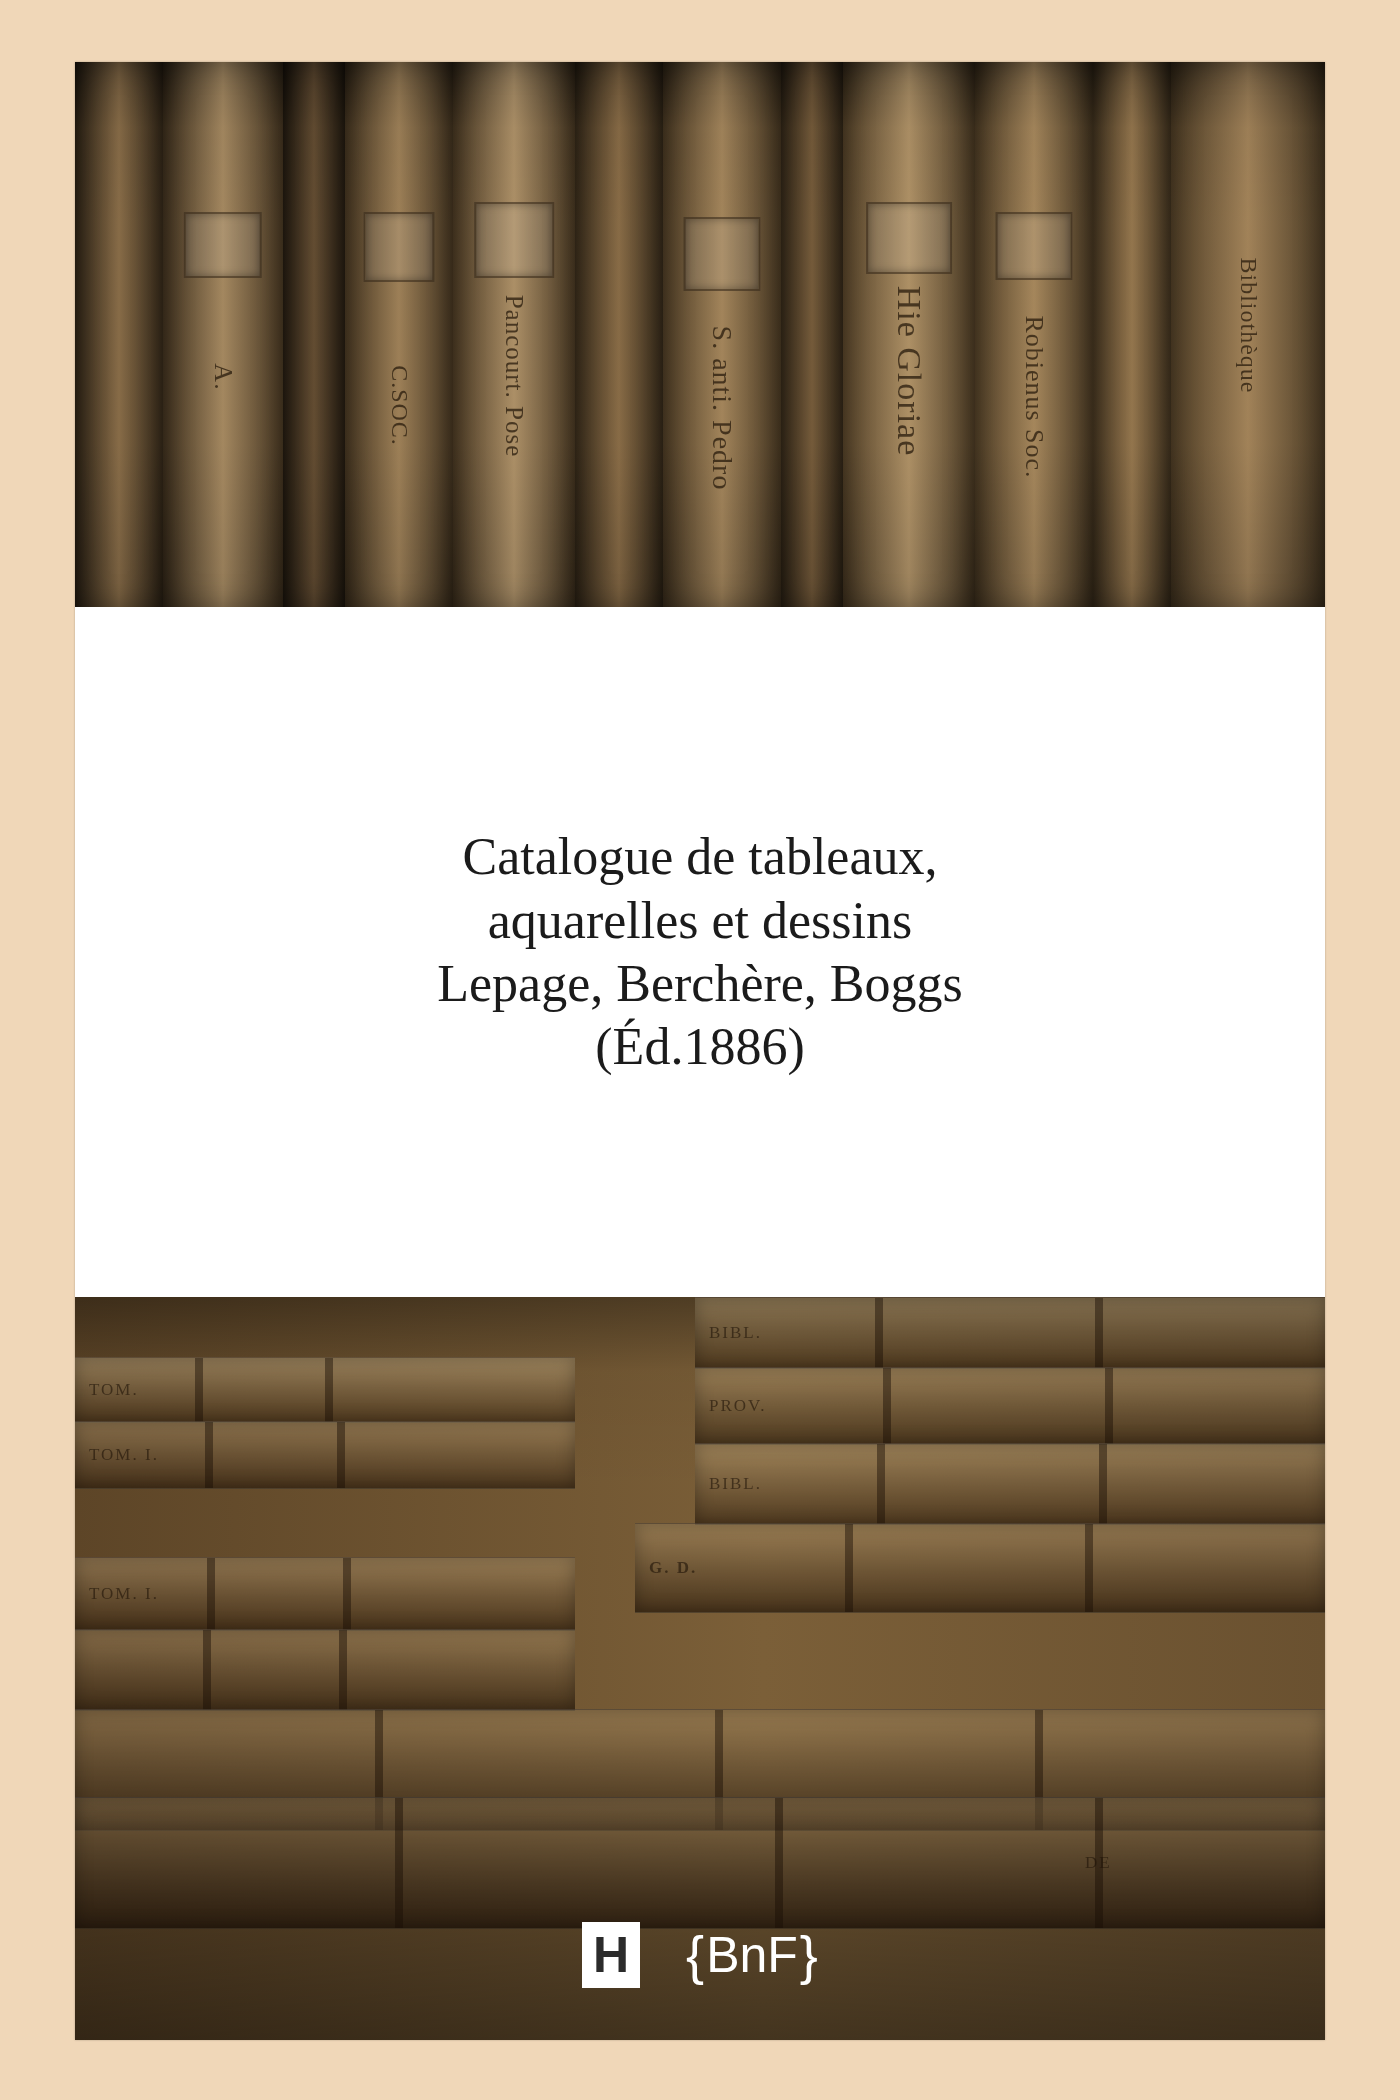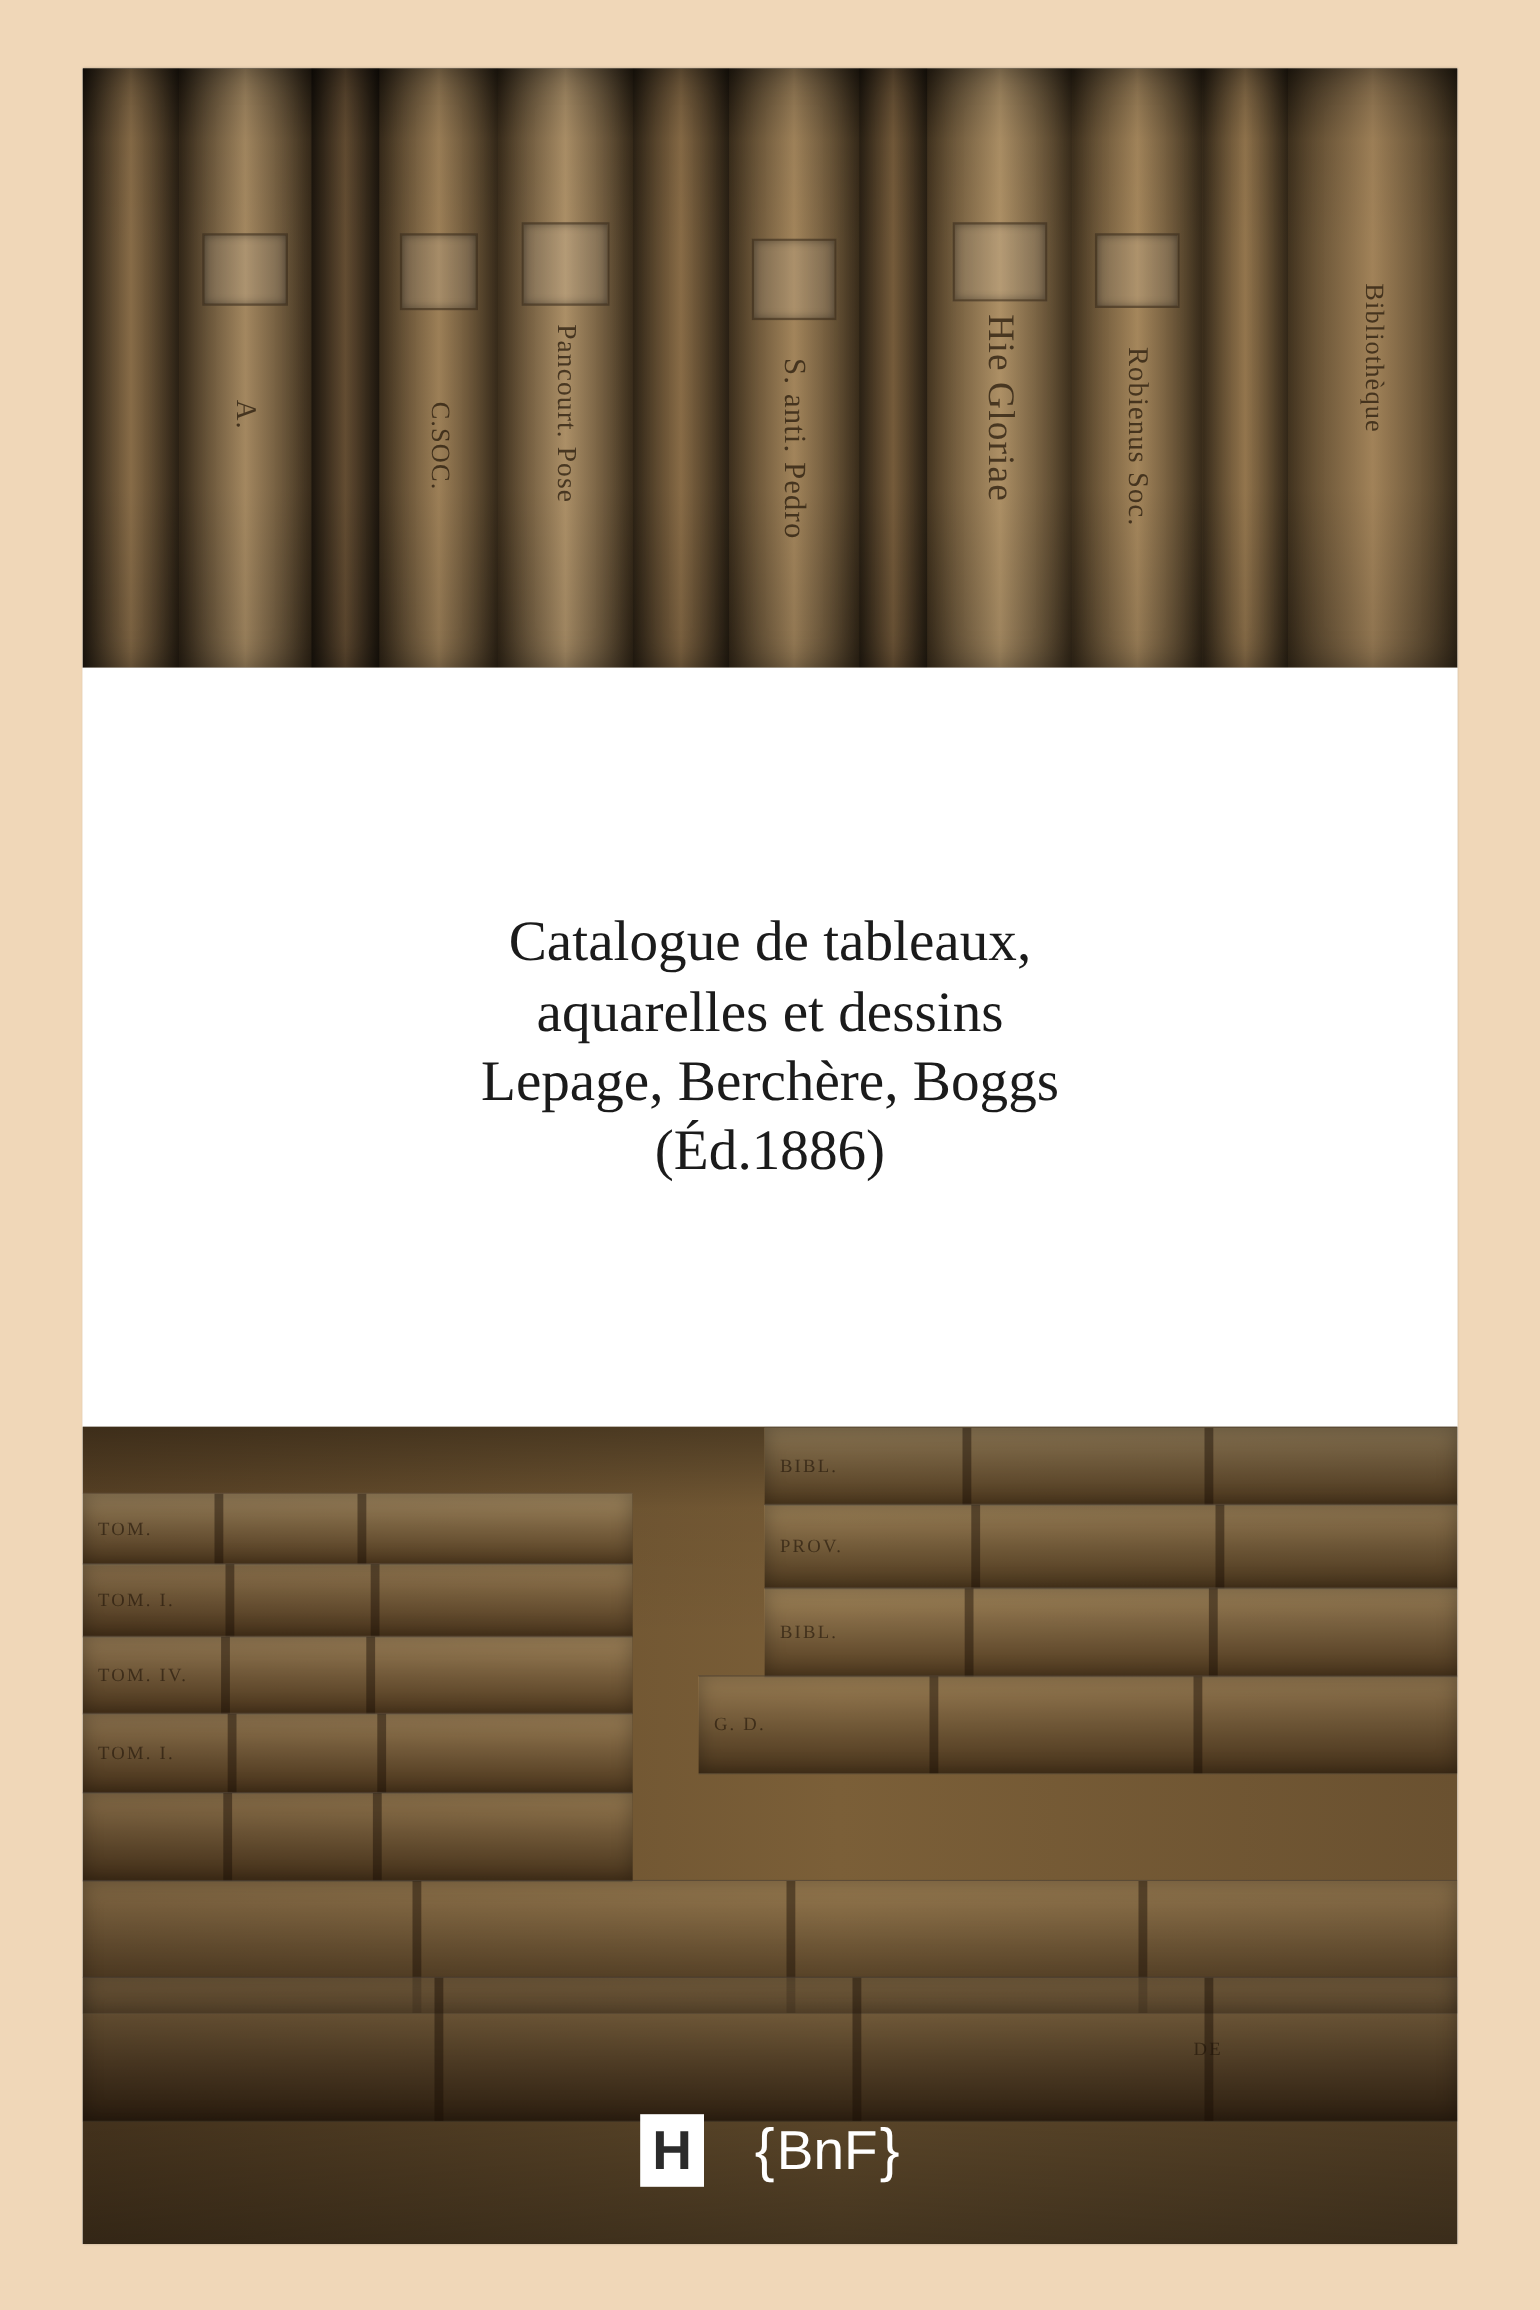--- a/index.html
+++ b/index.html
@@ -251,25 +251,20 @@
     <div class="stack" style="left:0px;top:60px;width:500px;height:64px;background:linear-gradient(180deg,rgba(255,230,180,0.35),rgba(60,40,18,0.55));">
       <div class="band" style="left:120px;"></div>
         <div class="band" style="left:250px;"></div>
       <div class="htext">TOM.</div>
     </div>
     <div class="stack" style="left:0px;top:124px;width:500px;height:66px;background:linear-gradient(180deg,rgba(240,210,160,0.3),rgba(50,32,14,0.6));">
       <div class="band" style="left:130px;"></div>
         <div class="band" style="left:262px;"></div>
       <div class="htext">TOM. I.</div>
     </div>
-    <div class="stack" style="left:0px;top:190px;width:500px;height:70px;background:linear-gradient(180deg,rgba(250,220,170,0.32),rgba(55,36,16,0.58));">
-      <div class="band" style="left:126px;"></div>
-        <div class="band" style="left:258px;"></div>
-      <div class="htext">TOM. IV.</div>
-    </div>
     <div class="stack" style="left:0px;top:260px;width:500px;height:72px;background:linear-gradient(180deg,rgba(245,215,165,0.3),rgba(48,30,12,0.6));">
       <div class="band" style="left:132px;"></div>
         <div class="band" style="left:268px;"></div>
       <div class="htext">TOM. I.</div>
     </div>
     <div class="stack" style="left:0px;top:332px;width:500px;height:80px;background:linear-gradient(180deg,rgba(235,205,155,0.28),rgba(44,28,12,0.62));">
       <div class="band" style="left:128px;"></div>
         <div class="band" style="left:264px;"></div>
     </div>
 
@@ -281,21 +276,21 @@
     <div class="stack" style="left:620px;top:70px;width:630px;height:76px;background:linear-gradient(180deg,rgba(240,212,162,0.3),rgba(46,30,12,0.6));">
       <div class="band" style="left:188px;"></div>
         <div class="band" style="left:410px;"></div>
       <div class="htext">PROV.</div>
     </div>
     <div class="stack" style="left:620px;top:146px;width:630px;height:80px;background:linear-gradient(180deg,rgba(248,220,168,0.3),rgba(50,32,14,0.58));">
       <div class="band" style="left:182px;"></div>
         <div class="band" style="left:404px;"></div>
       <div class="htext">BIBL.</div>
     </div>
-    <div class="stack" style="left:560px;top:226px;width:690px;height:88px;background:linear-gradient(180deg,rgba(236,206,156,0.28),rgba(42,26,10,0.62));">
+    <div class="stack" style="left:560px;top:226px;width:690px;height:88px;background:linear-gradient(180deg,rgba(236,206,156,0.28),rgba(42,26,10,0.62));font-weight:bold;">
       <div class="band" style="left:210px;"></div>
         <div class="band" style="left:450px;"></div>
       <div class="htext">G. D.</div>
     </div>
 
     <div class="stack" style="left:0px;top:412px;width:1250px;height:120px;background:linear-gradient(180deg,rgba(226,196,146,0.26),rgba(38,24,10,0.6));">
       <div class="band" style="left:300px;"></div>
         <div class="band" style="left:640px;"></div>
         <div class="band" style="left:960px;"></div>
     </div>

